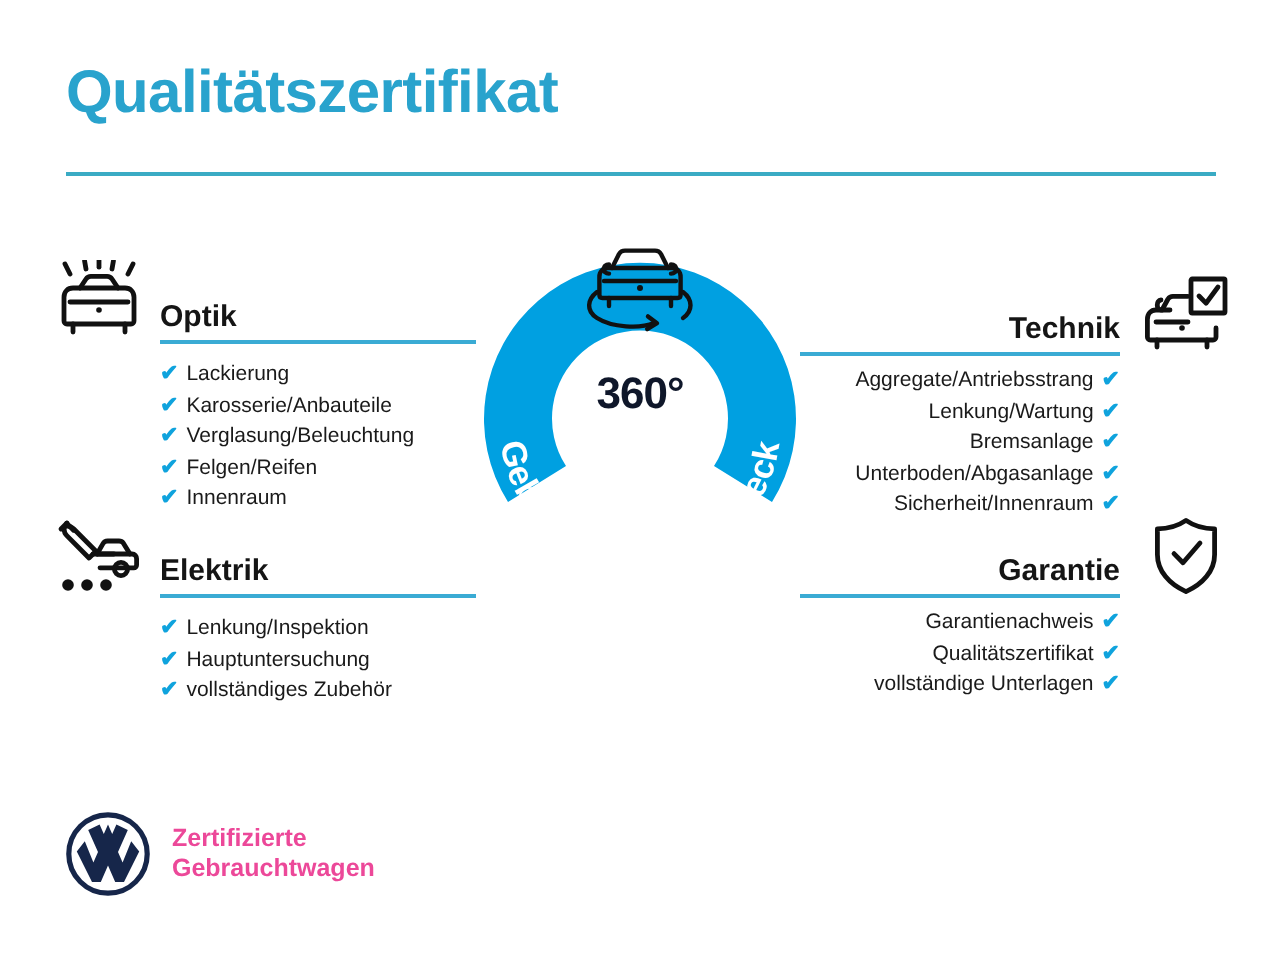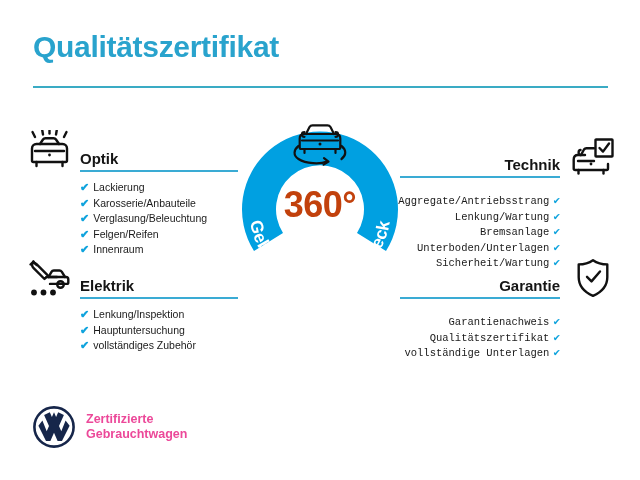--- a/index.html
+++ b/index.html
@@ -89,21 +89,21 @@
 
   
   .sec-left .sec-title { left: 80px; }
   .sec-left .sec-rule  { left: 80px; width: 158px; }
   .sec-left .items     { margin-left: 80px; margin-top: 8px; text-align: left; }
   .sec-left .items li .check { margin-right: 4px; }
 
   
   .sec-right .sec-title { right: 80px; }
   .sec-right .sec-rule  { right: 80px; width: 160px; }
-  .sec-right .items     { margin-right: 80px; margin-top: 16px; text-align: right; font-family: Liberation Mono, monospace; }
+  .sec-right .items     { margin-right: 80px; margin-top: 5px; text-align: right; }
   .sec-right .items li .check { margin-left: 4px; }
 
   
   #sec-optik    { left: 0px;   top: 146px; width: 250px; }
   #sec-wartung  { left: 0px;   top: 273px; width: 250px; }
   #sec-technik  { right: 0px;  top: 152px; width: 250px; }
   #sec-garantie { right: 0px;  top: 273px; width: 250px; }
 
   
   .sec-icon {
@@ -123,23 +123,23 @@
     width: 184px;
     height: 184px;
   }
   #badge svg { display: block; width: 100%; height: 100%; overflow: visible; }
   .badge-360 {
     position: absolute;
     left: 0;
     top: 62px;
     width: 184px;
     text-align: center;
-    font-size: 36px;
-    font-weight: 700;
-    color: #c2410c;
+    font-size: 22px;
+    font-weight: 700;
+    color: #0f172a;
     letter-spacing: -0.5px;
   }
   #car360 {
     position: absolute;
     left: 58px;
     top: -10px;
     width: 68px;
     height: 58px;
   }
   #car360 svg { display: block; width: 100%; height: 100%; }
@@ -247,22 +247,22 @@
       </svg>
     </span>
     <div class="sec-head">
       <div class="sec-title">Technik</div>
       <div class="sec-rule"></div>
     </div>
     <ul class="items">
       <li><span>Aggregate/Antriebsstrang</span><span class="check">✔</span></li>
       <li><span>Lenkung/Wartung</span><span class="check">✔</span></li>
       <li><span>Bremsanlage</span><span class="check">✔</span></li>
-      <li><span>Unterboden/Unterlagen</span><span class="check">✔</span></li>
-      <li><span>Sicherheit/Wartung</span><span class="check">✔</span></li>
+      <li><span>Unterboden/Abgasanlage</span><span class="check">✔</span></li>
+      <li><span>Sicherheit/Innenraum</span><span class="check">✔</span></li>
     </ul>
   </div>
 
   <div class="section sec-right" id="sec-garantie">
     <span class="sec-icon">
       <svg viewBox="0 0 46 42" fill="none" stroke="#111" stroke-width="2.4" stroke-linecap="round" stroke-linejoin="round">
         <path d="M23 3.2 C27 6 32.5 7.4 37.3 7.4 L37.3 20.2 C37.3 28.6 31.2 35.2 23 38.8 C14.8 35.2 8.7 28.6 8.7 20.2 L8.7 7.4 C13.5 7.4 19 6 23 3.2 Z"></path>
         <path d="M17 19.8 L21.5 24.4 L30 14.5"></path>
       </svg>
     </span>

